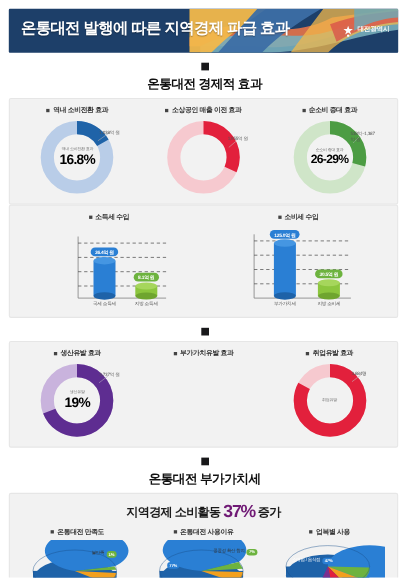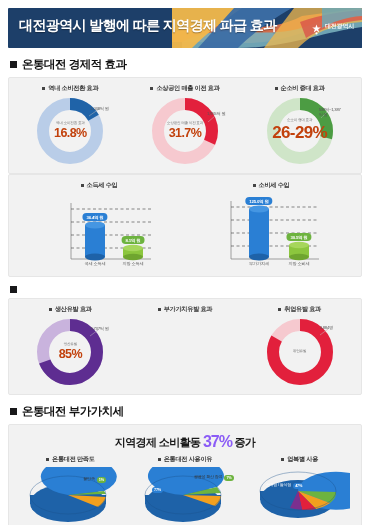--- a/index.html
+++ b/index.html
@@ -29,20 +29,21 @@
     display:flex;align-items:center;gap:3px;
   }
   .logo-mark{width:11px;height:11px;position:relative;}
   .logo-text{color:#fff;font-size:6px;font-weight:bold;letter-spacing:-0.2px;opacity:.95;}
 
   
   .section{margin:0 8px;}
   .sec-head{
     display:flex;align-items:center;gap:5px;
     margin:9px 0 5px 2px;
+    flex-direction:column;
   }
   .sec-bullet{width:7px;height:7px;background:#18181a;flex:none;}
   .sec-title{font-size:11.5px;font-weight:bold;color:#111;letter-spacing:-0.5px;}
 
   .panel{
     background:#f2f2f2;border:1px solid #e6e6e6;
     border-radius:2px;padding:6px 4px 7px 4px;
   }
   .row{display:flex;justify-content:space-around;align-items:flex-start;}
 
@@ -55,22 +56,22 @@
   }
   .lbl-bullet{width:3px;height:3px;background:#444;flex:none;}
 
   .donut-wrap{position:relative;}
   .donut-wrap svg{display:block;}
   .donut-center{
     position:absolute;left:0;right:0;top:50%;transform:translateY(-50%);
     text-align:center;pointer-events:none;
   }
   .donut-sub{font-size:3.6px;color:#6d6d6d;letter-spacing:-0.2px;line-height:1;}
-  .donut-val{font-size:12.5px;font-weight:bold;color:#c2410c;letter-spacing:-0.6px;line-height:1.15;}
-  .donut-val.sm{font-size:17px;}
+  .donut-val{font-size:12.5px;font-weight:bold;color:#000000;letter-spacing:-0.6px;line-height:1.15;}
+  .donut-val.sm{font-size:11px;}
   .callout{
     position:absolute;font-size:4.2px;color:#555;letter-spacing:-0.2px;
     white-space:nowrap;line-height:1.25;
   }
 
   
   .bar-card{display:flex;flex-direction:column;align-items:center;width:48%;}
   .bar-area{position:relative;width:140px;height:76px;}
   .bar-area svg{display:block;}
   .bar-badge{
@@ -82,21 +83,21 @@
   .bar-axis{
     position:absolute;transform:translateX(-50%);
     font-size:4.2px;color:#555;white-space:nowrap;letter-spacing:-0.2px;
   }
 
   
   .headline{
     text-align:center;font-size:11px;font-weight:bold;color:#1a1a1a;
     letter-spacing:-0.6px;margin:2px 0 4px 0;
   }
-  .headline .big{color:#8b5cf6;font-size:16px;letter-spacing:-1px;vertical-align:-1px;}
+  .headline .big{color:#701a75;font-size:16px;letter-spacing:-1px;vertical-align:-1px;}
 
   .pie-card{display:flex;flex-direction:column;align-items:center;width:33%;}
   .pie-wrap{position:relative;}
   .pie-wrap svg{display:block;}
   .pie-tag{
     position:absolute;display:flex;align-items:center;gap:2px;
     font-size:4px;color:#fff;white-space:nowrap;letter-spacing:-0.2px;line-height:1.2;
   }
   .pie-tag .chip{
     background:#2a7fd4;color:#fff;font-size:3.8px;font-weight:bold;
@@ -120,21 +121,21 @@
         <rect width="190" height="40" fill="#1d3f69"></rect>
         <path d="M0,26 C40,2 80,34 130,8 L190,0 L190,10 C140,16 110,40 60,34 L0,34 Z" fill="#e2724a" opacity=".92"></path>
         <path d="M10,34 C55,10 95,38 145,14 L190,8 L190,19 C150,24 115,40 65,40 L10,40 Z" fill="#78aebb" opacity=".9"></path>
         <path d="M0,0 L70,0 C50,14 36,24 20,40 L0,40 Z" fill="#f2b84b" opacity=".95"></path>
         <path d="M62,0 L120,0 C96,14 80,26 66,40 L26,40 Z" fill="#3c6ea5" opacity=".95"></path>
         <path d="M122,0 L190,0 L190,14 C160,16 140,26 126,40 L92,40 Z" fill="#f2b84b" opacity=".75"></path>
         <path d="M128,14 C150,6 170,4 190,2 L190,12 C168,14 150,20 134,30 Z" fill="#d9544a" opacity=".8"></path>
         <path d="M150,0 L190,0 L190,8 C174,9 160,14 150,20 Z" fill="#6fa8b5" opacity=".85"></path>
       </svg>
     </div>
-    <div class="header-title">대전광역시 발행에 따른 지역경제 파급 효과</div>
+    <div class="header-title">온통대전 발행에 따른 지역경제 파급 효과</div>
     <div class="logo">
       <span class="logo-mark">
         <svg width="11" height="11" viewBox="0 0 11 11">
           <path d="M5.5 0.4 L6.6 3.4 L9.8 3.4 L7.2 5.3 L8.2 8.4 L5.5 6.5 L2.8 8.4 L3.8 5.3 L1.2 3.4 L4.4 3.4 Z" fill="#fff"></path>
           <circle cx="5.5" cy="9.4" r="1.1" fill="#fff"></circle>
         </svg>
       </span>
       <span class="logo-text">대전광역시</span>
     </div>
   </div>
@@ -170,24 +171,20 @@
           <div class="card-label">
             <span class="lbl-bullet"></span>
             <span>소상공인 매출 이전 효과</span>
           </div>
           <div class="donut-wrap">
             <svg width="86" height="70" viewBox="0 0 86 70">
               <circle cx="43" cy="35" r="27" fill="none" stroke="#f6c9cf" stroke-width="12"></circle>
               <circle cx="43" cy="35" r="27" fill="none" stroke="#e2203c" stroke-width="12" stroke-dasharray="53.8 115.9" transform="rotate(-90 43 35)"></circle>
               <path d="M66 26 L73 20" stroke="#c9a2a8" stroke-width="0.6" fill="none"></path>
             </svg>
-            <div class="donut-center">
-              <div class="donut-sub">소상공인 매출 이전 효과</div>
-              <div class="donut-val">31.7%</div>
-            </div>
             <div class="callout" style="left:65px;top:15px;">1,955억 원</div>
           </div>
         </div>
 
         <div class="card">
           <div class="card-label">
             <span class="lbl-bullet"></span>
             <span>순소비 증대 효과</span>
           </div>
           <div class="donut-wrap">
@@ -289,21 +286,21 @@
             <span>생산유발 효과</span>
           </div>
           <div class="donut-wrap">
             <svg width="86" height="70" viewBox="0 0 86 70">
               <circle cx="43" cy="35" r="27" fill="none" stroke="#c9b3dd" stroke-width="12"></circle>
               <circle cx="43" cy="35" r="27" fill="none" stroke="#5e2d91" stroke-width="12" stroke-dasharray="117.1 52.6" transform="rotate(-90 43 35)"></circle>
               <path d="M63 19 L71 13" stroke="#a99bb8" stroke-width="0.6" fill="none"></path>
             </svg>
             <div class="donut-center">
               <div class="donut-sub">생산유발</div>
-              <div class="donut-val">85%</div>
+              <div class="donut-val">19%</div>
             </div>
             <div class="callout" style="left:63px;top:9px;">3,737억 원</div>
           </div>
         </div>
 
         <div class="card">
           <div class="card-label">
             <span class="lbl-bullet"></span>
             <span>부가가치유발 효과</span>
           </div>

